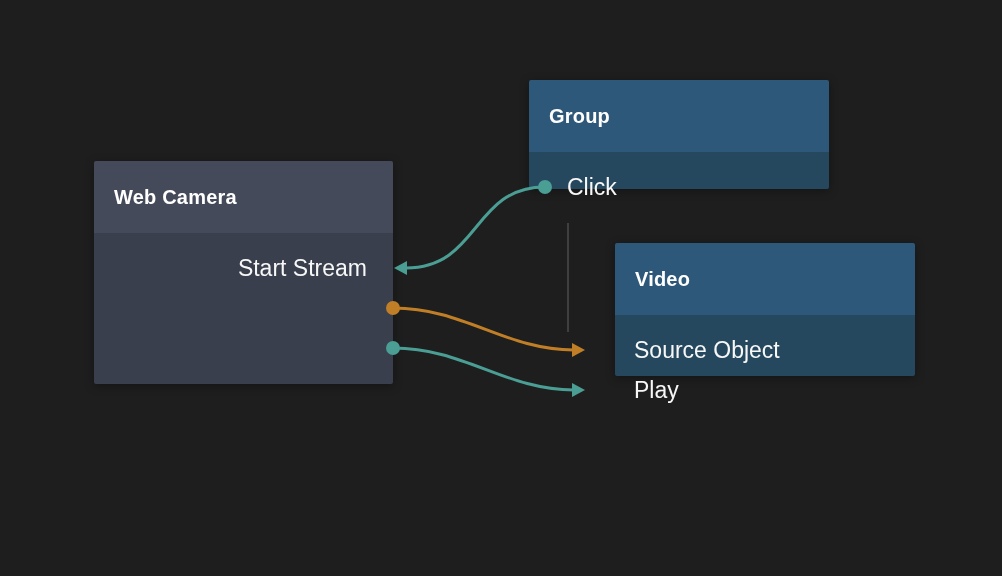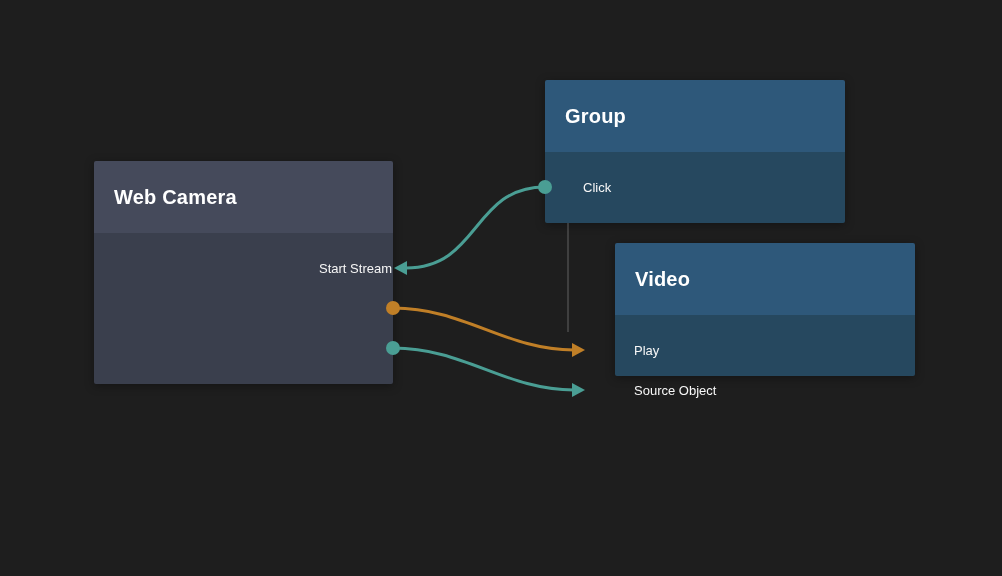--- a/index.html
+++ b/index.html
@@ -68,27 +68,27 @@
   }
   .node-gray .node-header { background: #454a5b; }
   .node-gray .node-body   { background: #3a3f4d; }
   .node-blue .node-header { background: #2e587a; }
   .node-blue .node-body   { background: #26485f; }
   .port {
     height: 40px;
     display: flex;
     align-items: center;
     color: #f7f7f7;
-    font-size: 13px;
+    font-size: 23px;
     font-weight: 400;
     white-space: nowrap;
   }
   .port.align-right {
     justify-content: flex-end;
-    padding-right: 1px;
+    padding-right: 26px;
   }
   .port.align-left {
     justify-content: flex-start;
     padding-left: 19px;
   }
   .port.indent {
     padding-left: 38px;
   }
 </style>
 </head>
@@ -118,38 +118,38 @@
     <div class="node-header">
       <span class="node-title">Web Camera</span>
     </div>
     <div class="node-body">
       <div class="port align-right">
         <span>Start Stream</span>
       </div>
     </div>
   </div>
 
-  <div class="node node-blue" style="left:545px; top:80px; width:300px; height:143px;">
+  <div class="node node-blue" style="left:529px; top:80px; width:300px; height:109px;">
     <div class="node-header">
       <span class="node-title">Group</span>
     </div>
     <div class="node-body">
       <div class="port align-left indent">
         <span>Click</span>
       </div>
     </div>
   </div>
 
   <div class="node node-blue" style="left:615px; top:243px; width:300px; height:133px;">
     <div class="node-header">
       <span class="node-title">Video</span>
     </div>
     <div class="node-body">
       <div class="port align-left">
-        <span>Play</span>
+        <span>Source Object</span>
       </div>
       <div class="port align-left">
-        <span>Source Object</span>
+        <span>Play</span>
       </div>
     </div>
   </div>
 
 </div>
 
 </body></html>

